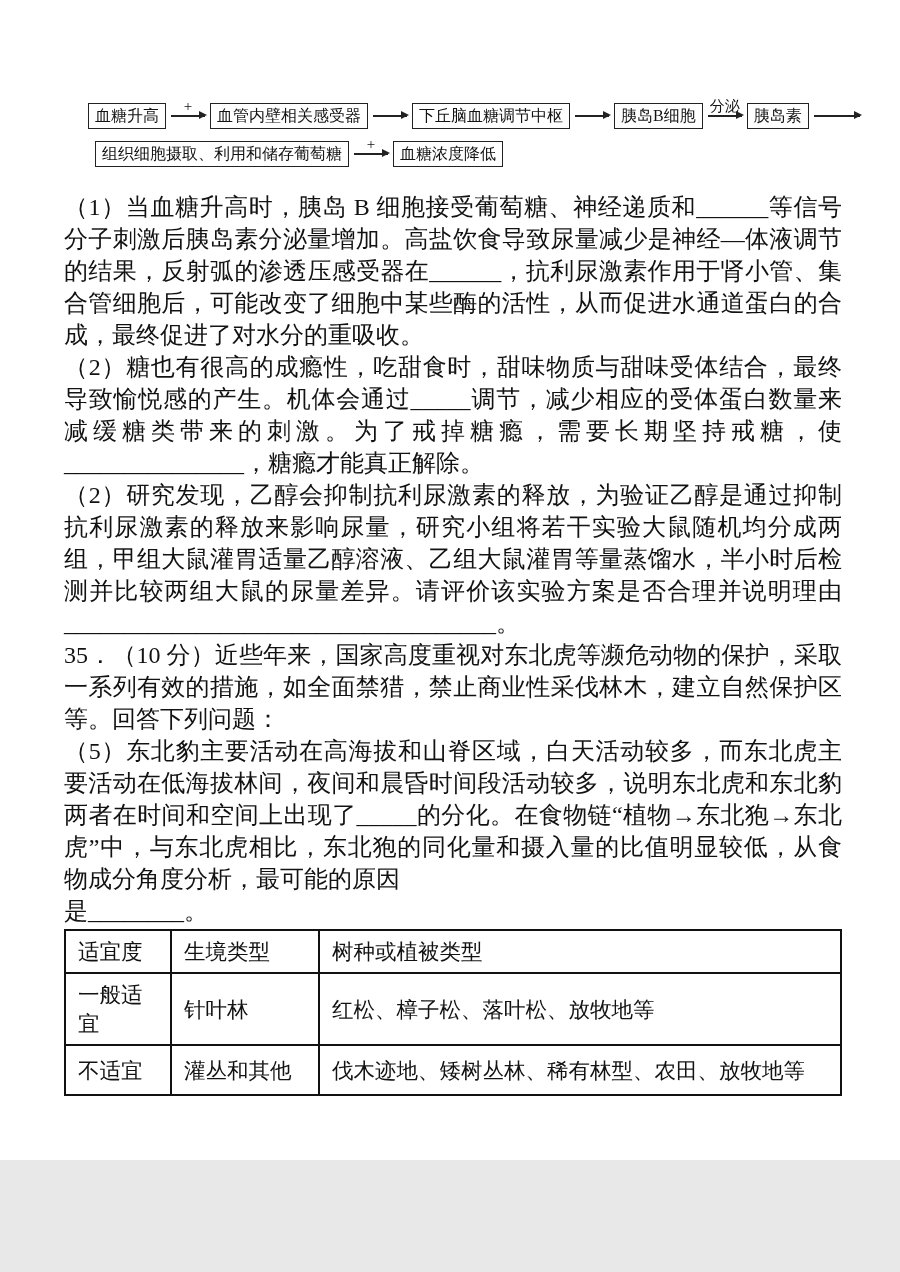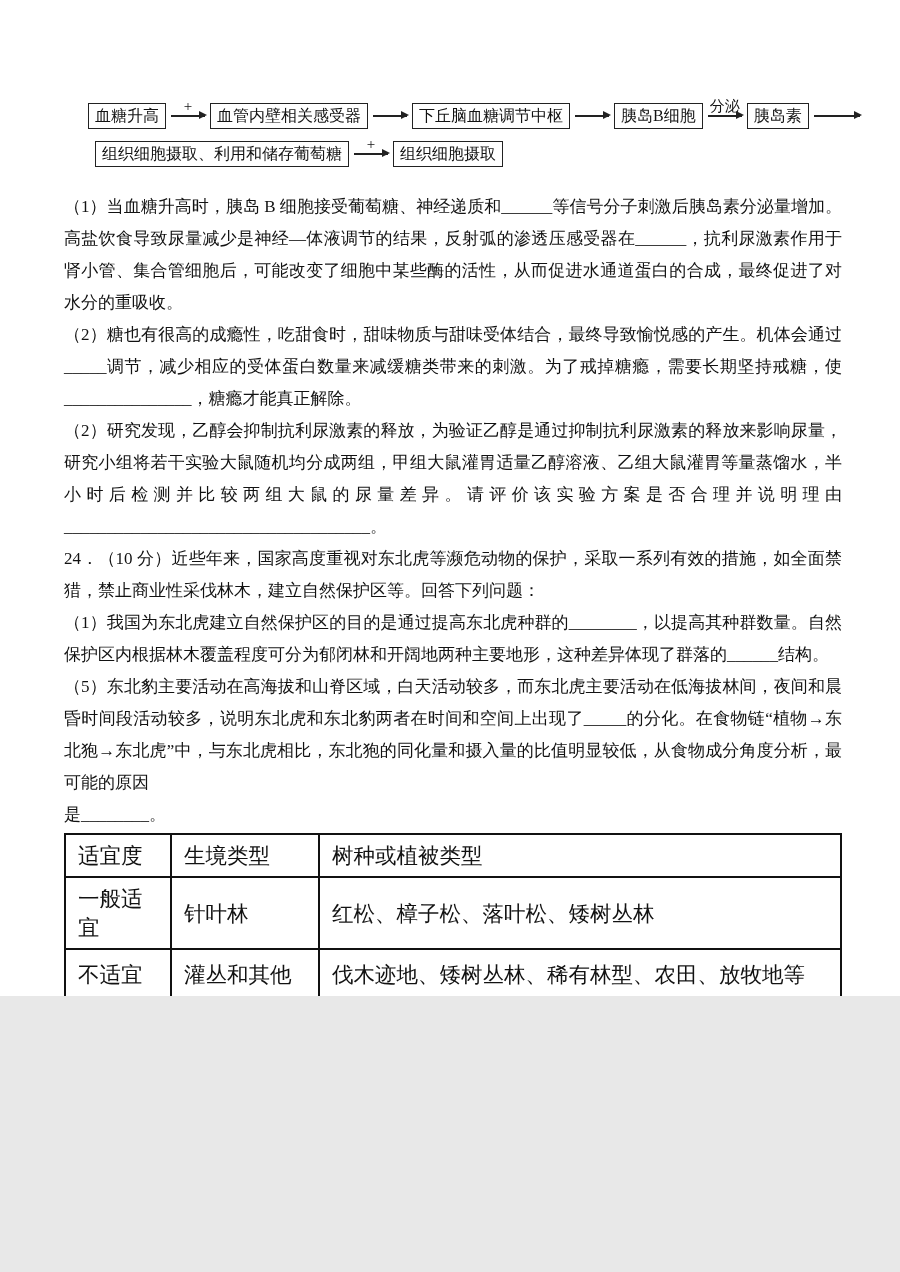--- a/index.html
+++ b/index.html
@@ -1,18 +1,18 @@
 <!DOCTYPE html>
 <html><head>
 <meta charset="utf-8">
 <style>
   html,body { margin:0; padding:0; background:#e8e8e8; }
   .page {
     position:relative;
-    width:900px; height:996px;
+    width:900px; height:1160px;
     margin:0 auto;
     background:#ffffff;
     box-sizing:border-box;
     padding:103px 58px 0 64px;
     font-family:"Liberation Serif","DejaVu Serif",serif;
     color:#121212;
     overflow:hidden;
   }
   
   .flowchart { margin-bottom:24px; }
@@ -44,21 +44,21 @@
   .fc-arrow-label {
     position:absolute;
     bottom:3px; left:50%;
     transform:translateX(-50%);
     font-size:15px;
     white-space:nowrap;
     line-height:1;
   }
   
   .para {
-    font-size:17px;
+    font-size:24px;
     line-height:32px;
     text-align:justify;
     margin:0;
     white-space:pre-wrap;
     word-break:normal;
   }
   .para.first { margin-top:22px; }
   
   table.habitat {
     border-collapse:collapse;
@@ -99,49 +99,48 @@
           <span class="fc-arrow-label">分泌</span>
         </span>
       <span class="fc-box">胰岛素</span>
       <span class="fc-arrow wide"></span>
     </div>
     <div class="fc-row fc-row2">
       <span class="fc-box">组织细胞摄取、利用和储存葡萄糖</span>
       <span class="fc-arrow">
           <span class="fc-arrow-label">+</span>
         </span>
-      <span class="fc-box">组织细胞摄取</span>
+      <span class="fc-box">血糖浓度降低</span>
     </div>
   </div>
 
   <p class="para first">（1）当血糖升高时，胰岛 B 细胞接受葡萄糖、神经递质和______等信号分子刺激后胰岛素分泌量增加。高盐饮食导致尿量减少是神经—体液调节的结果，反射弧的渗透压感受器在______，抗利尿激素作用于肾小管、集合管细胞后，可能改变了细胞中某些酶的活性，从而促进水通道蛋白的合成，最终促进了对水分的重吸收。</p>
   <p class="para">（2）糖也有很高的成瘾性，吃甜食时，甜味物质与甜味受体结合，最终导致愉悦感的产生。机体会通过_____调节，减少相应的受体蛋白数量来减缓糖类带来的刺激。为了戒掉糖瘾，需要长期坚持戒糖，使_______________，糖瘾才能真正解除。</p>
   <p class="para">（2）研究发现，乙醇会抑制抗利尿激素的释放，为验证乙醇是通过抑制抗利尿激素的释放来影响尿量，研究小组将若干实验大鼠随机均分成两组，甲组大鼠灌胃适量乙醇溶液、乙组大鼠灌胃等量蒸馏水，半小时后检测并比较两组大鼠的尿量差异。请评价该实验方案是否合理并说明理由____________________________________。</p>
 
-  <p class="para">24．（10 分）近些年来，国家高度重视对东北虎等濒危动物的保护，采取一系列有效的措施，如全面禁猎，禁止商业性采伐林木，建立自然保护区等。回答下列问题：</p>
-  <p class="para">（1）我国为东北虎建立自然保护区的目的是通过提高东北虎种群的________，以提高其种群数量。自然保护区内根据林木覆盖程度可分为郁闭林和开阔地两种主要地形，这种差异体现了群落的______结构。</p>
+  <p class="para">35．（10 分）近些年来，国家高度重视对东北虎等濒危动物的保护，采取一系列有效的措施，如全面禁猎，禁止商业性采伐林木，建立自然保护区等。回答下列问题：</p>
   <p class="para">（5）东北豹主要活动在高海拔和山脊区域，白天活动较多，而东北虎主要活动在低海拔林间，夜间和晨昏时间段活动较多，说明东北虎和东北豹两者在时间和空间上出现了_____的分化。在食物链“植物→东北狍→东北虎”中，与东北虎相比，东北狍的同化量和摄入量的比值明显较低，从食物成分角度分析，最可能的原因
 是________。</p>
 
   <table class="habitat">
     <colgroup>
         <col class="c1">
         <col class="c2">
         <col class="c3">
       </colgroup>
     <tbody>
       <tr>
         <th>适宜度</th>
         <th>生境类型</th>
         <th>树种或植被类型</th>
       </tr>
       <tr>
         <td>一般适宜</td>
         <td>针叶林</td>
-        <td>红松、樟子松、落叶松、矮树丛林</td>
+        <td>红松、樟子松、落叶松、放牧地等</td>
       </tr>
       <tr>
         <td>不适宜</td>
         <td>灌丛和其他</td>
         <td>伐木迹地、矮树丛林、稀有林型、农田、放牧地等</td>
       </tr>
     </tbody>
   </table>
 
 </div>

